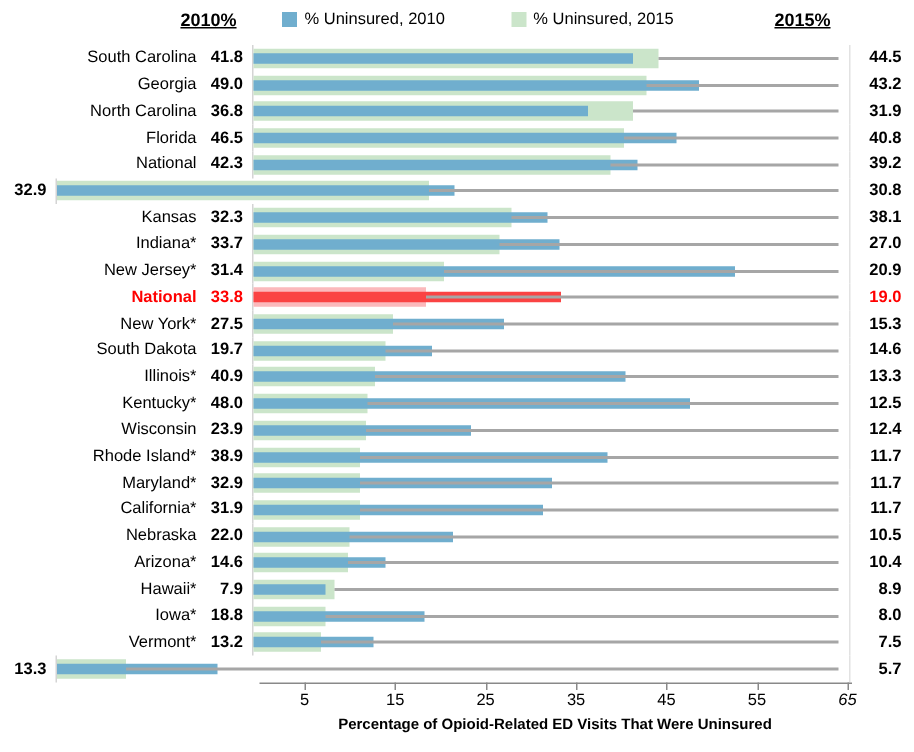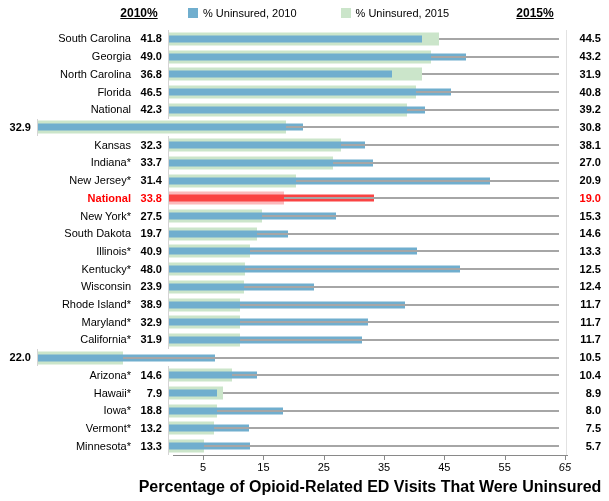--- a/index.html
+++ b/index.html
@@ -25,21 +25,21 @@
   .bar.g{height:13px;background:#cbe5ca;z-index:1;}
   .bar.b{height:7px;background:#70aece;z-index:2;}
   .leader{position:absolute;top:50%;height:2px;margin-top:-1px;background:#a6a6a6;z-index:3;right:7px;}
   .hl .lbl,.hl .val10,.hl .val15{color:#ff0000;font-weight:bold;}
   .hl .bar.g{background:#fbb9bc;}
   .hl .bar.b{background:#fa4343;}
   
   #axis-line{position:absolute;left:173px;top:455px;width:395px;height:1px;background:#898989;}
   .tick{position:absolute;top:455px;width:1px;height:5px;background:#898989;}
   .tick-lbl{position:absolute;top:461px;width:30px;margin-left:-15px;text-align:center;font-size:11px;}
-  #xtitle{position:absolute;left:133px;top:478px;width:474px;text-align:center;font-size:16px;font-weight:bold;}
+  #xtitle{position:absolute;left:133px;top:478px;width:474px;text-align:center;font-size:10px;font-weight:bold;}
 </style>
 </head>
 <body>
 
 <div id="chart">
   <div class="hdr-axis" id="hdr-2010">2010%</div>
 
   <div id="legend">
     <div class="leg-item">
       <span class="leg-swatch" style="background:#70aece"></span>
@@ -227,20 +227,21 @@
         <div class="lbl">California*</div>
         <div class="val10">31.9</div>
         <div class="plot">
           <div class="bar g" style="width:17.862595419847327%"></div>
           <div class="bar b" style="width:48.70229007633588%"></div>
           <div class="leader" style="left:17.862595419847327%"></div>
         </div>
         <div class="val15">11.7</div>
       </div>
       <div class="row">
+        <div class="lbl">Nebraska</div>
         <div class="val10">22.0</div>
         <div class="plot">
           <div class="bar g" style="width:16.030534351145036%"></div>
           <div class="bar b" style="width:33.587786259541986%"></div>
           <div class="leader" style="left:16.030534351145036%"></div>
         </div>
         <div class="val15">10.5</div>
       </div>
       <div class="row">
         <div class="lbl">Arizona*</div>
@@ -276,21 +277,20 @@
         <div class="lbl">Vermont*</div>
         <div class="val10">13.2</div>
         <div class="plot">
           <div class="bar g" style="width:11.450381679389313%"></div>
           <div class="bar b" style="width:20.15267175572519%"></div>
           <div class="leader" style="left:11.450381679389313%"></div>
         </div>
         <div class="val15">7.5</div>
       </div>
       <div class="row">
-        <div class="lbl">Minnesota*</div>
         <div class="val10">13.3</div>
         <div class="plot">
           <div class="bar g" style="width:8.702290076335878%"></div>
           <div class="bar b" style="width:20.30534351145038%"></div>
           <div class="leader" style="left:8.702290076335878%"></div>
         </div>
         <div class="val15">5.7</div>
       </div>
     </div>
 

